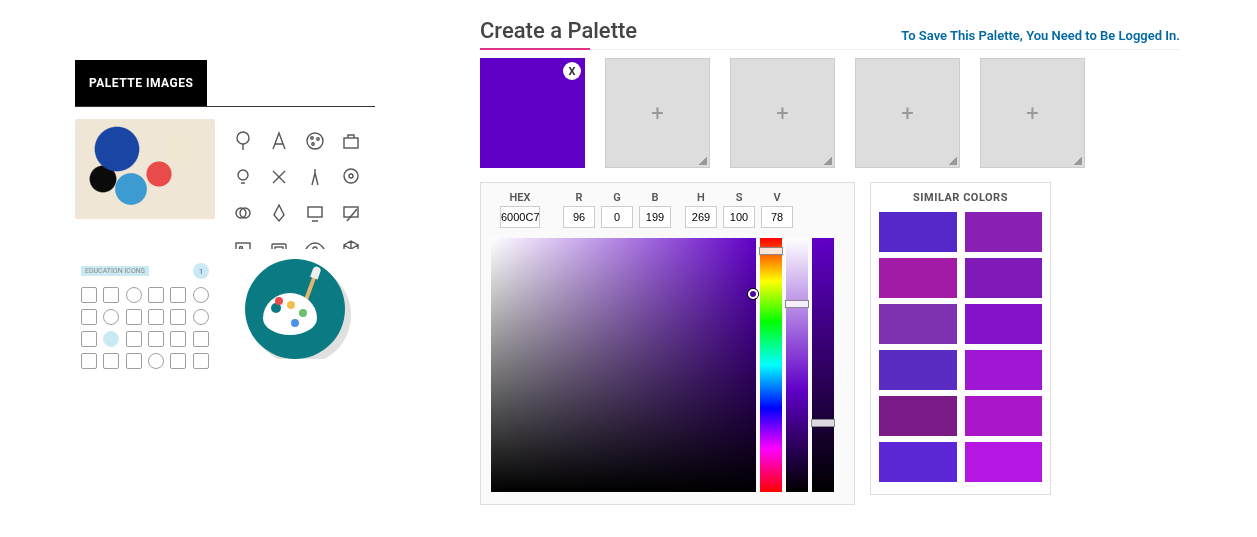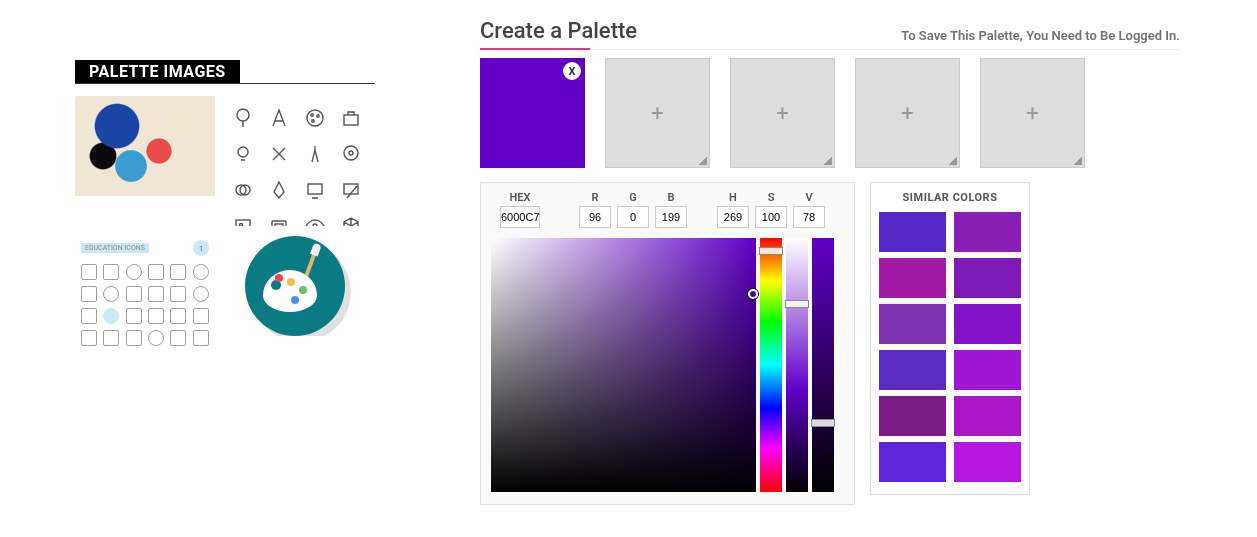--- a/index.html
+++ b/index.html
@@ -1,21 +1,21 @@
 <!DOCTYPE html>
 <html><head>
 <meta charset="utf-8">
 <style>
   * { box-sizing: border-box; margin: 0; padding: 0; }
   body { font-family: -apple-system, BlinkMacSystemFont, "Segoe UI", Roboto, Arial, sans-serif; background: #fff; color: #333; }
   .page { width: 1257px; height: 537px; position: relative; }
   
   
   .sidebar { position: absolute; left: 75px; top: 60px; width: 300px; }
-  .sidebar-header { background: #000; color: #fff; padding: 2px 14px; font-size: 16px; font-weight: 700; letter-spacing: 0.5px; display: inline-block; }
+  .sidebar-header { background: #000; color: #fff; padding: 16px 14px; font-size: 12px; font-weight: 700; letter-spacing: 0.5px; display: inline-block; }
   .sidebar-divider { border-bottom: 1px solid #333; margin-top: 0; }
   .images-grid { margin-top: 12px; display: flex; flex-wrap: wrap; gap: 10px; }
   .img-card { width: 140px; background: #f7f7f7; border-radius: 2px; overflow: hidden; }
   .img-card-lg { height: 100px; }
   .img-card-md { height: 130px; }
   
   
   .paint-palette { width: 100%; height: 100%; background:
     radial-gradient(circle at 30% 30%, #1b45a5 0 18%, transparent 19%),
     radial-gradient(circle at 60% 55%, #e94b4b 0 12%, transparent 13%),
@@ -46,34 +46,34 @@
   .teal-palette .d2{background:#f3c14b;left:42px;top:42px;}
   .teal-palette .d3{background:#6cc06c;left:54px;top:50px;}
   .teal-palette .d4{background:#4b91e9;left:46px;top:60px;}
   .teal-palette .brush { width:4px;height:48px;background:#e6b36a;position:absolute;left:60px;top:14px;transform:rotate(20deg);border-radius:2px;}
   .teal-palette .brush::before{content:"";position:absolute;left:-2px;top:-8px;width:8px;height:12px;background:#eee;border-radius:4px 4px 0 0;}
   
   
   .main { position: absolute; left: 480px; top: 18px; width: 700px; }
   .main-header { display:flex; justify-content: space-between; align-items: flex-end; }
   .title { font-size: 22px; font-weight: 500; color: #444; }
-  .login-note { font-size: 13px; font-weight: 600; color: #737373; }
+  .login-note { font-size: 13px; font-weight: 600; color: #0369a1; }
   .header-underline { height:1px; background:#eee; margin-top:6px; position:relative;}
   .header-underline::before { content:""; position:absolute; left:0; top:-1px; width:110px; height:2px; background:#e0338a; }
   
   .swatch-row { display:flex; gap:20px; margin-top:8px; }
   .swatch { width:105px; height:110px; position:relative; }
   .swatch.filled { background:#6000c7; }
   .swatch .close { position:absolute; right:4px; top:4px; width:18px;height:18px;border-radius:50%;background:#fff;color:#333;display:flex;align-items:center;justify-content:center;font-size:11px;font-weight:700;cursor:pointer;}
   .swatch.empty { background:#ddd; border:1px solid #ccc; display:flex;align-items:center;justify-content:center;color:#999;font-size:22px;cursor:pointer; position:relative;}
   .swatch.empty::after { content:""; position:absolute; right:2px; bottom:2px; width:8px;height:8px; background: linear-gradient(135deg, transparent 50%, #999 50%); }
   
   
   .picker-panel { margin-top:14px; width:375px; border:1px solid #ddd; padding:8px 10px 12px; background:#fafafa; float:left;}
-  .picker-panel .row { display:flex; gap:30px; align-items: flex-start; }
+  .picker-panel .row { display:flex; gap:14px; align-items: flex-start; }
   .field-group { display:flex; flex-direction:column; align-items:center; }
   .labels { display:flex; gap:6px; }
   .labels span { width:32px; text-align:center; font-size:11px; color:#555; font-weight:600;}
   .labels .hex { width:58px; }
   .inputs { display:flex; gap:6px; margin-top:2px; }
   .inputs input { width:32px; height:22px; font-size:11px; text-align:center; border:1px solid #ccc; background:#fff; }
   .inputs input.hex { width:40px; }
   
   .picker-body { display:flex; gap:4px; margin-top:10px; }
   .sv-box { width:265px; height:254px; position:relative; cursor:crosshair;
@@ -87,21 +87,21 @@
   }
   .light-bar { width:22px; height:254px; position:relative; cursor:pointer;
     background: linear-gradient(to bottom, #fff 0%, #6000c7 60%, #000 100%);
   }
   .alpha-bar { width:22px; height:254px; position:relative; cursor:pointer;
     background: linear-gradient(to bottom, #6000c7, #000);
   }
   .bar-handle { position:absolute; left:-1px; width:24px; height:8px; background:rgba(255,255,255,.85); border:1px solid #888; transform:translateY(-50%); }
   
   
-  .similar { margin-top:14px; margin-left:390px; width:160px; border:1px solid #ddd; padding:8px 8px 12px; }
+  .similar { margin-top:14px; margin-left:390px; width:181px; border:1px solid #ddd; padding:8px 8px 12px; }
   .similar h4 { font-size:11px; font-weight:700; color:#555; text-align:center; letter-spacing:.5px; margin-bottom:8px; }
   .similar-grid { display:grid; grid-template-columns: 1fr 1fr; gap:6px 8px; }
   .similar-grid .sw { height:40px; cursor:pointer; }
 </style>
 </head>
 <body>
 
 <div class="page">
 
   <aside class="sidebar">

